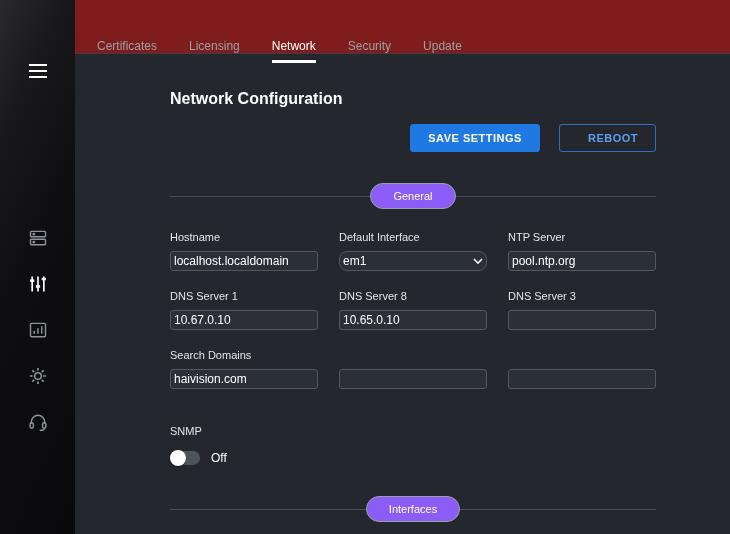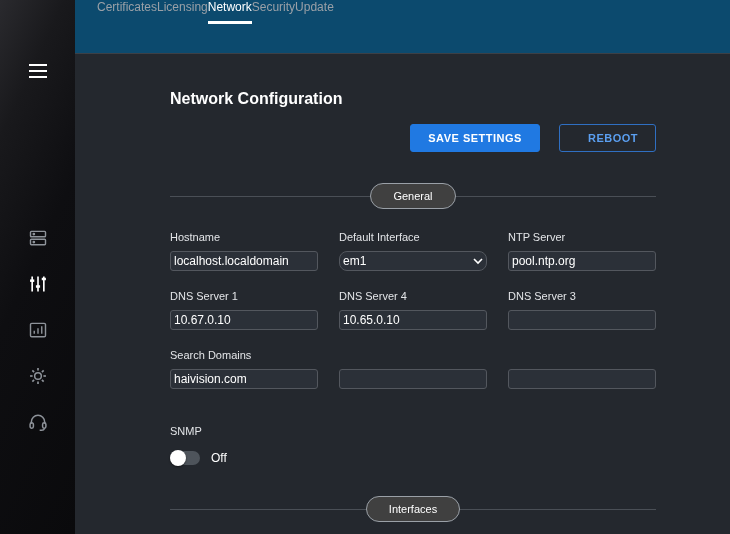--- a/index.html
+++ b/index.html
@@ -23,43 +23,43 @@
   .side-icons {
     position:absolute; top:228px; left:0; width:100%;
     display:flex; flex-direction:column; align-items:center; gap:26px;
   }
   .side-icon { width:20px; height:20px; color:#8e939a; cursor:pointer; }
   .side-icon svg { width:20px; height:20px; display:block; }
   .side-icon.active { color:#ffffff; }
   
   .main { position:absolute; left:75px; top:0; right:0; bottom:0; background:#24282e; }
   .tabbar {
-    height:54px; display:flex; align-items:flex-start; padding-left:22px;
-    border-bottom:1px solid #3c4046; background:#0c4a6e;
+    height:54px; display:flex; align-items:flex-end; gap:32px; padding-left:22px;
+    border-bottom:1px solid #3c4046; background:#7f1d1d;
   }
   .tab { font-size:12px; color:#9aa0a7; cursor:pointer; }
   .tab.active span { color:#fff; border-bottom:3px solid #fff; padding-bottom:7px; }
   .content { position:absolute; left:95px; top:54px; width:486px; }
   .page-title { font-size:16px; font-weight:bold; margin-top:36px; color:#fff; }
   .actions { display:flex; justify-content:flex-end; gap:19px; margin-top:16px; }
   .btn {
     height:28px; padding:0 17px; font-size:11px; font-weight:bold; letter-spacing:.5px;
     border-radius:3px; cursor:pointer; font-family:inherit;
   }
   .btn.primary { background:#2079e2; border:1px solid #2079e2; color:#fff; }
   .btn.outline { background:transparent; border:1px solid #2f6fc2; color:#5b9ff0;padding-left:28px; }
   .section-divider {
     position:relative; display:flex; justify-content:center; align-items:center;
     height:27px; margin-top:30px; margin-bottom:22px;
   }
   .section-divider::before {
     content:''; position:absolute; left:0; right:0; top:50%; height:1px; background:#4a4f56;
   }
   .pill {
-    position:relative; background:#404040; border:1px solid #9aa0a7; border-radius:14px;
+    position:relative; background:#8b5cf6; border:1px solid #9aa0a7; border-radius:14px;
     padding:6px 22px; font-size:11px; color:#fff; cursor:pointer;
   }
   .grid {
     display:grid; grid-template-columns:repeat(3,148px); column-gap:21px; row-gap:19px;
   }
   .flabel {
     display:block; font-size:11px; color:#e3e5e8; margin-bottom:7px; min-height:13px;
   }
   .finput {
     width:100%; height:20px; background:#2b3038; border:1px solid #53575e; border-radius:3px;
@@ -175,21 +175,21 @@
       <div class="field">
         <label class="flabel">NTP Server</label>
         <input class="finput" value="pool.ntp.org" style="">
       </div>
 
       <div class="field">
         <label class="flabel">DNS Server 1</label>
         <input class="finput" value="10.67.0.10" style="">
       </div>
       <div class="field">
-        <label class="flabel">DNS Server 4</label>
+        <label class="flabel">DNS Server 8</label>
         <input class="finput" value="10.65.0.10" style="">
       </div>
       <div class="field">
         <label class="flabel">DNS Server 3</label>
         <input class="finput" value="" style="">
       </div>
 
       <div class="field">
         <label class="flabel">Search Domains</label>
         <input class="finput" value="haivision.com" style="">

